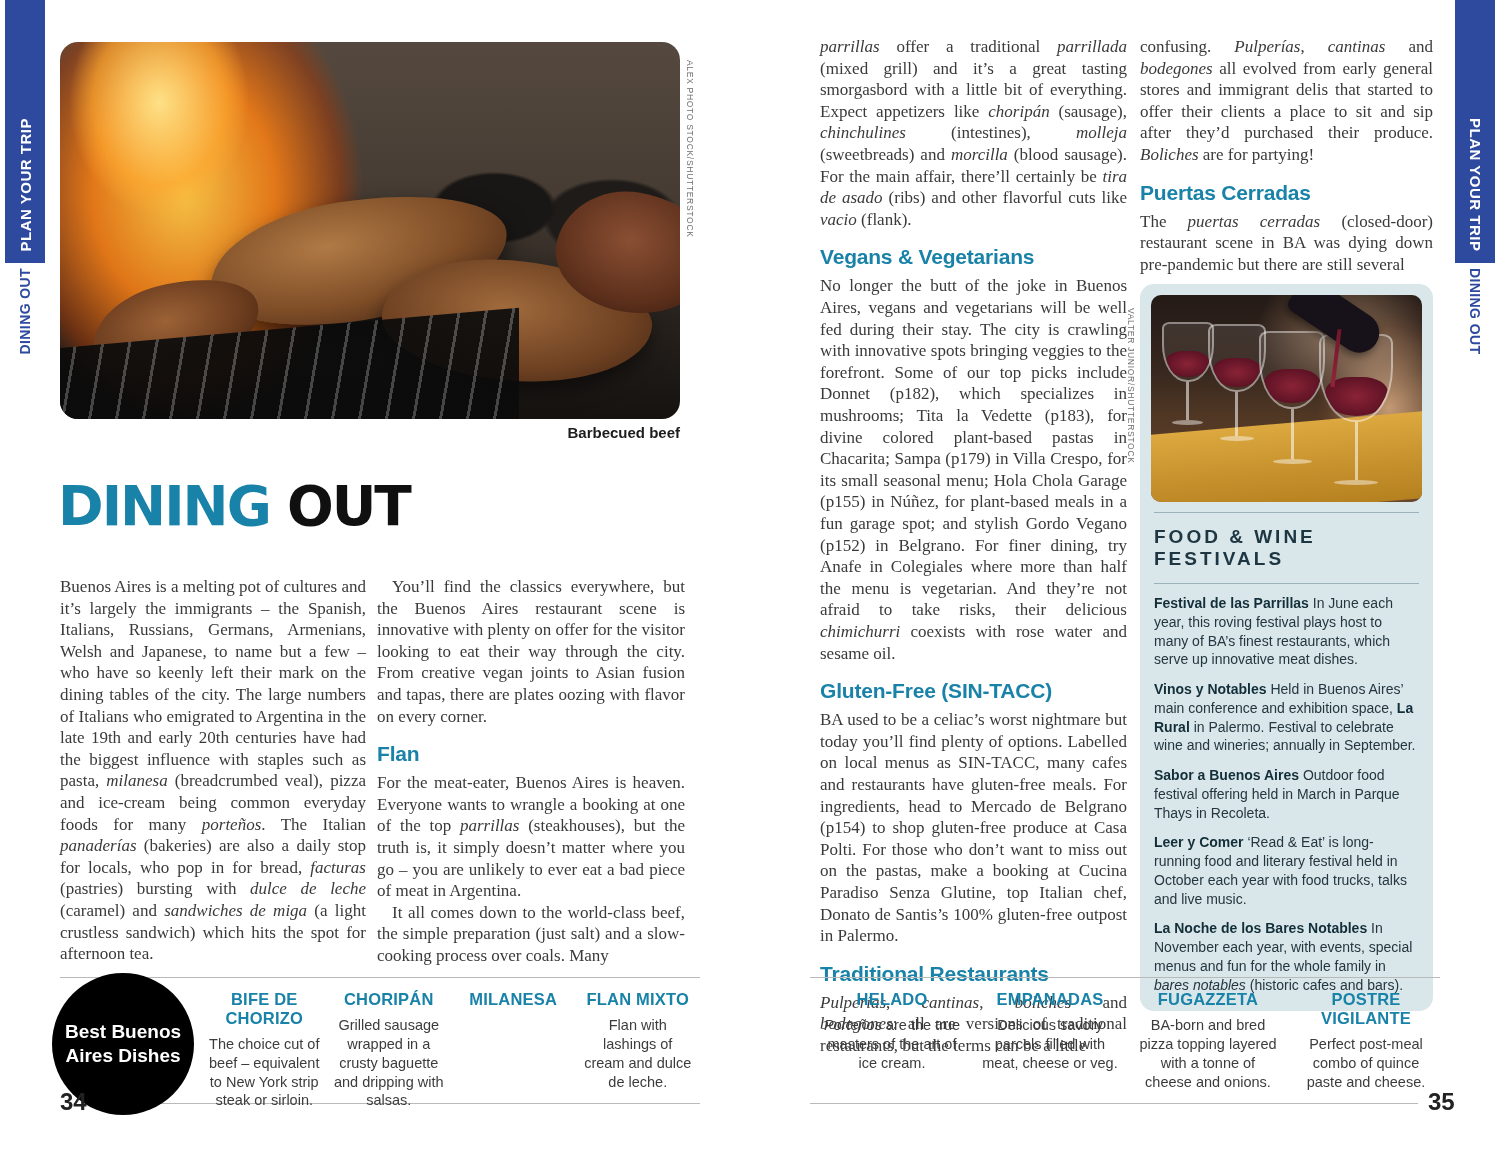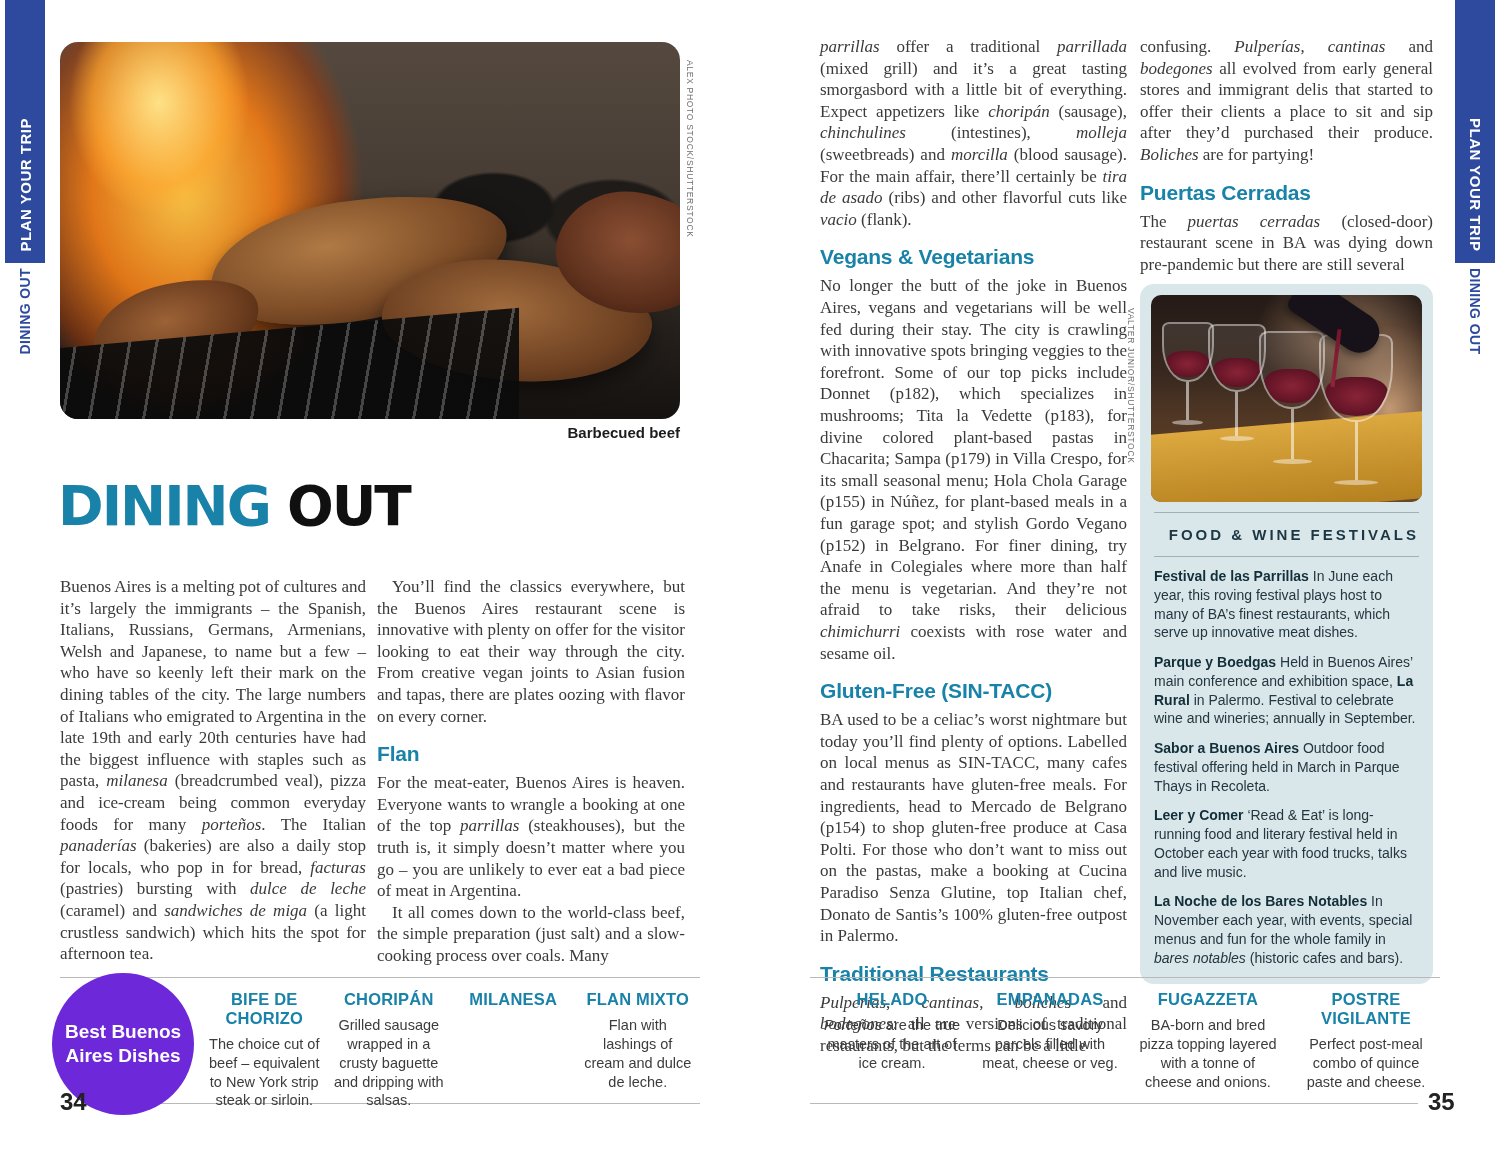--- a/index.html
+++ b/index.html
@@ -71,31 +71,31 @@
     background:linear-gradient(rgba(255,255,255,.10),rgba(255,255,255,.03));position:relative;overflow:hidden;}
   .bowl::after{content:'';position:absolute;left:5%;right:5%;bottom:5%;height:46%;
     background:radial-gradient(#8a2336,#5c1224 75%);border-radius:40% 40% 50% 50%;}
   .stem{width:3px;background:rgba(255,255,255,.55);margin:0 auto;}
   .foot{height:5px;background:rgba(255,255,255,.45);border-radius:50%;margin:0 auto;width:60%;}
   .bottle{position:absolute;top:2px;right:14%;width:96px;height:40px;background:#17121a;
     border-radius:8px 20px 20px 8px;transform:rotate(34deg);box-shadow:0 4px 10px rgba(0,0,0,.5);}
   .stream{position:absolute;top:34px;right:31%;width:4px;height:58px;transform:rotate(7deg);
     background:linear-gradient(#73152a,#92243a);}
   .fest-rule{height:1px;background:#9db1b8;margin:10px 3px;}
-  .fest-head{font-weight:bold;font-size:15px;letter-spacing:3px;color:#1d3642;padding:3px 3px;text-align:right;}
+  .fest-head{font-weight:bold;font-size:19px;letter-spacing:3px;color:#1d3642;padding:3px 3px;}
   .fest{font-size:14px;line-height:1.34;color:#24363f;margin:0 3px 11px;}
   .fest b{color:#122e39;}
   
   .rule{position:absolute;height:1px;background:#b9b9b9;}
   .rule-l-top{left:60px;top:977px;width:640px;}
   .rule-l-bot{left:128px;top:1103px;width:572px;}
   .rule-r-top{left:810px;top:977px;width:630px;}
   .rule-r-bot{left:810px;top:1103px;width:608px;}
   .circle{position:absolute;left:52px;top:973px;width:142px;height:142px;border-radius:50%;
-    background:#6d28d9;display:flex;align-items:center;justify-content:center;text-align:center;
+    background:#000000;display:flex;align-items:center;justify-content:center;text-align:center;
     color:#fff;font-weight:bold;font-size:19px;line-height:1.25;}
   .dishes{position:absolute;top:990px;display:flex;}
   .dishes-left{left:202px;width:498px;}
   .dishes-right{left:813px;width:632px;}
   .dish{flex:1;padding:0 7px;text-align:center;}
   .dish h4{margin:0 0 7px;font-size:16.5px;line-height:1.15;color:#1982a8;letter-spacing:.2px;}
   .dish p{margin:0;font-size:14.5px;line-height:1.3;color:#3c3c3c;}
   
   .pageno{position:absolute;top:1088px;font-size:24px;font-weight:bold;color:#222;}
   .pageno-left{left:60px;} .pageno-right{left:1428px;}
@@ -180,21 +180,21 @@
           <div class="stem" style="height:58px;"></div>
           <div class="foot"></div>
       </div>
       <div class="bottle"></div>
       <div class="stream"></div>
     </div>
     <div class="fest-rule"></div>
     <div class="fest-head">FOOD &amp; WINE FESTIVALS</div>
     <div class="fest-rule"></div>
     <p class="fest"><b>Festival de las Parrillas</b> <span>In June each year, this roving festival plays host to many of BA’s finest restaurants, which serve up innovative meat dishes.</span></p>
-    <p class="fest"><b>Parque y Boedgas</b> <span>Held in Buenos Aires’ main conference and exhibition space, <b>La Rural</b> in Palermo. Festival to celebrate wine and wineries; annually in September.</span></p>
+    <p class="fest"><b>Vinos y Notables</b> <span>Held in Buenos Aires’ main conference and exhibition space, <b>La Rural</b> in Palermo. Festival to celebrate wine and wineries; annually in September.</span></p>
     <p class="fest"><b>Sabor a Buenos Aires</b> <span>Outdoor food festival offering held in March in Parque Thays in Recoleta.</span></p>
     <p class="fest"><b>Leer y Comer</b> <span>‘Read &amp; Eat’ is long-running food and literary festival held in October each year with food trucks, talks and live music.</span></p>
     <p class="fest"><b>La Noche de los Bares Notables</b> <span>In November each year, with events, special menus and fun for the whole family in <i>bares notables</i> (historic cafes and bars).</span></p>
   </div>
   <div class="photo-credit credit-wine vert-down">VALTER JUNIOR/SHUTTERSTOCK</div>
 
   <div class="rule rule-l-top"></div>
   <div class="rule rule-l-bot"></div>
   <div class="rule rule-r-top"></div>
   <div class="rule rule-r-bot"></div>

